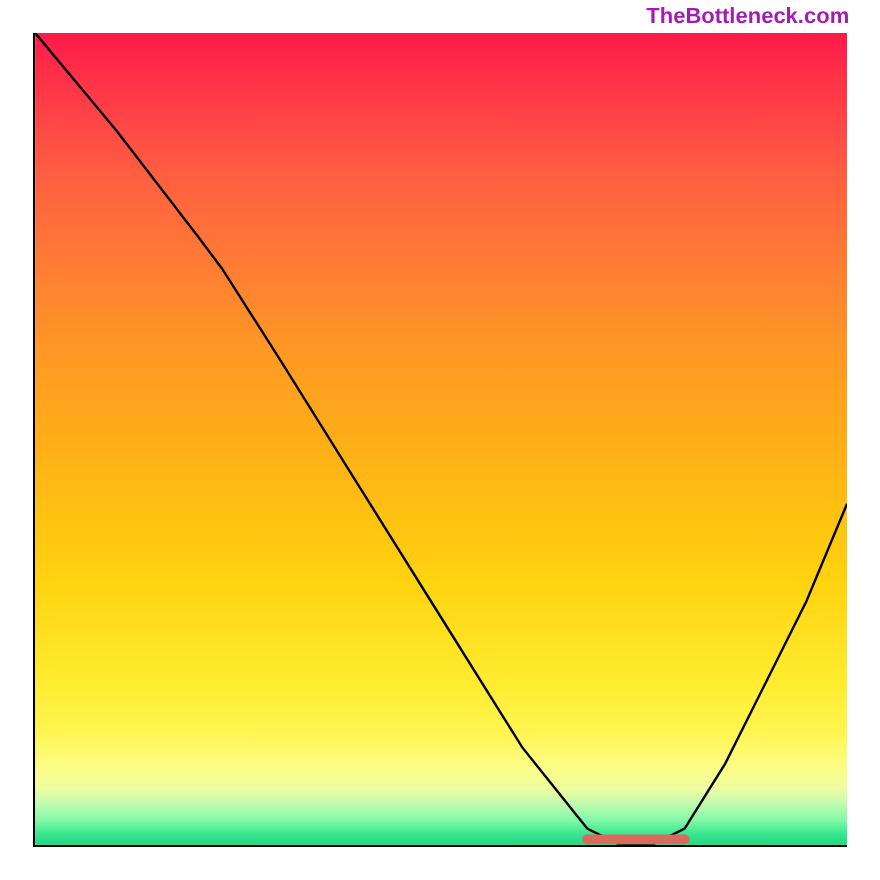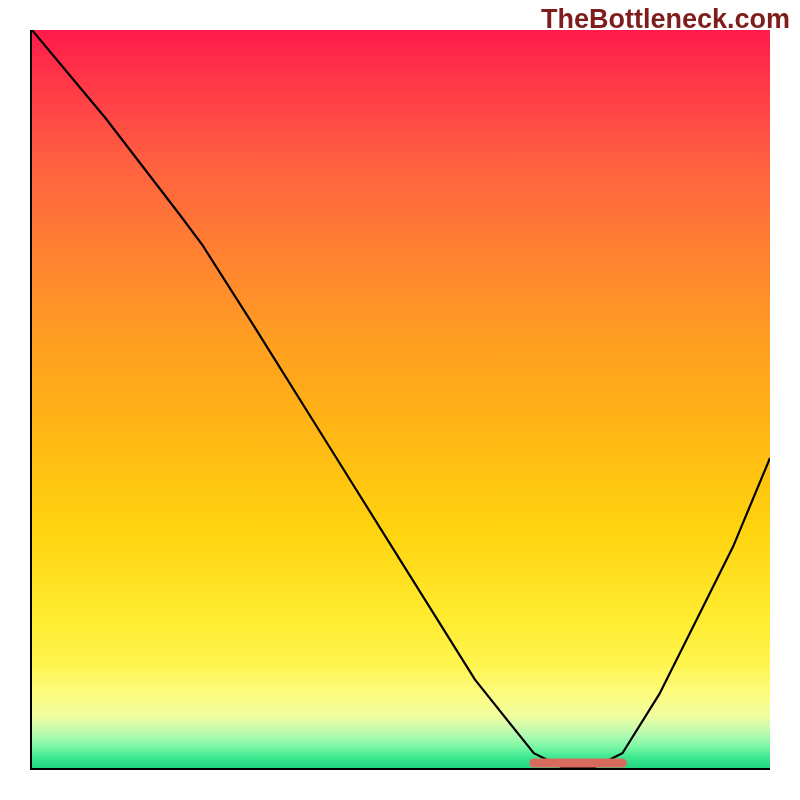--- a/index.html
+++ b/index.html
@@ -7,24 +7,24 @@
     padding: 0;
     width: 800px;
     height: 800px;
     background: #ffffff;
     font-family: Arial, sans-serif;
     position: relative;
   }
   .attribution {
     position: absolute;
     top: 4px;
-    right: 10px;
-    font-size: 27px;
+    right: 28px;
+    font-size: 20px;
     font-weight: bold;
-    color: #7f1d1d;
+    color: #a21caf;
     z-index: 10;
   }
   .chart-container {
     position: absolute;
     left: 30px;
     top: 30px;
     width: 740px;
     height: 740px;
     border: 2px solid #000000;
     border-top: none;

